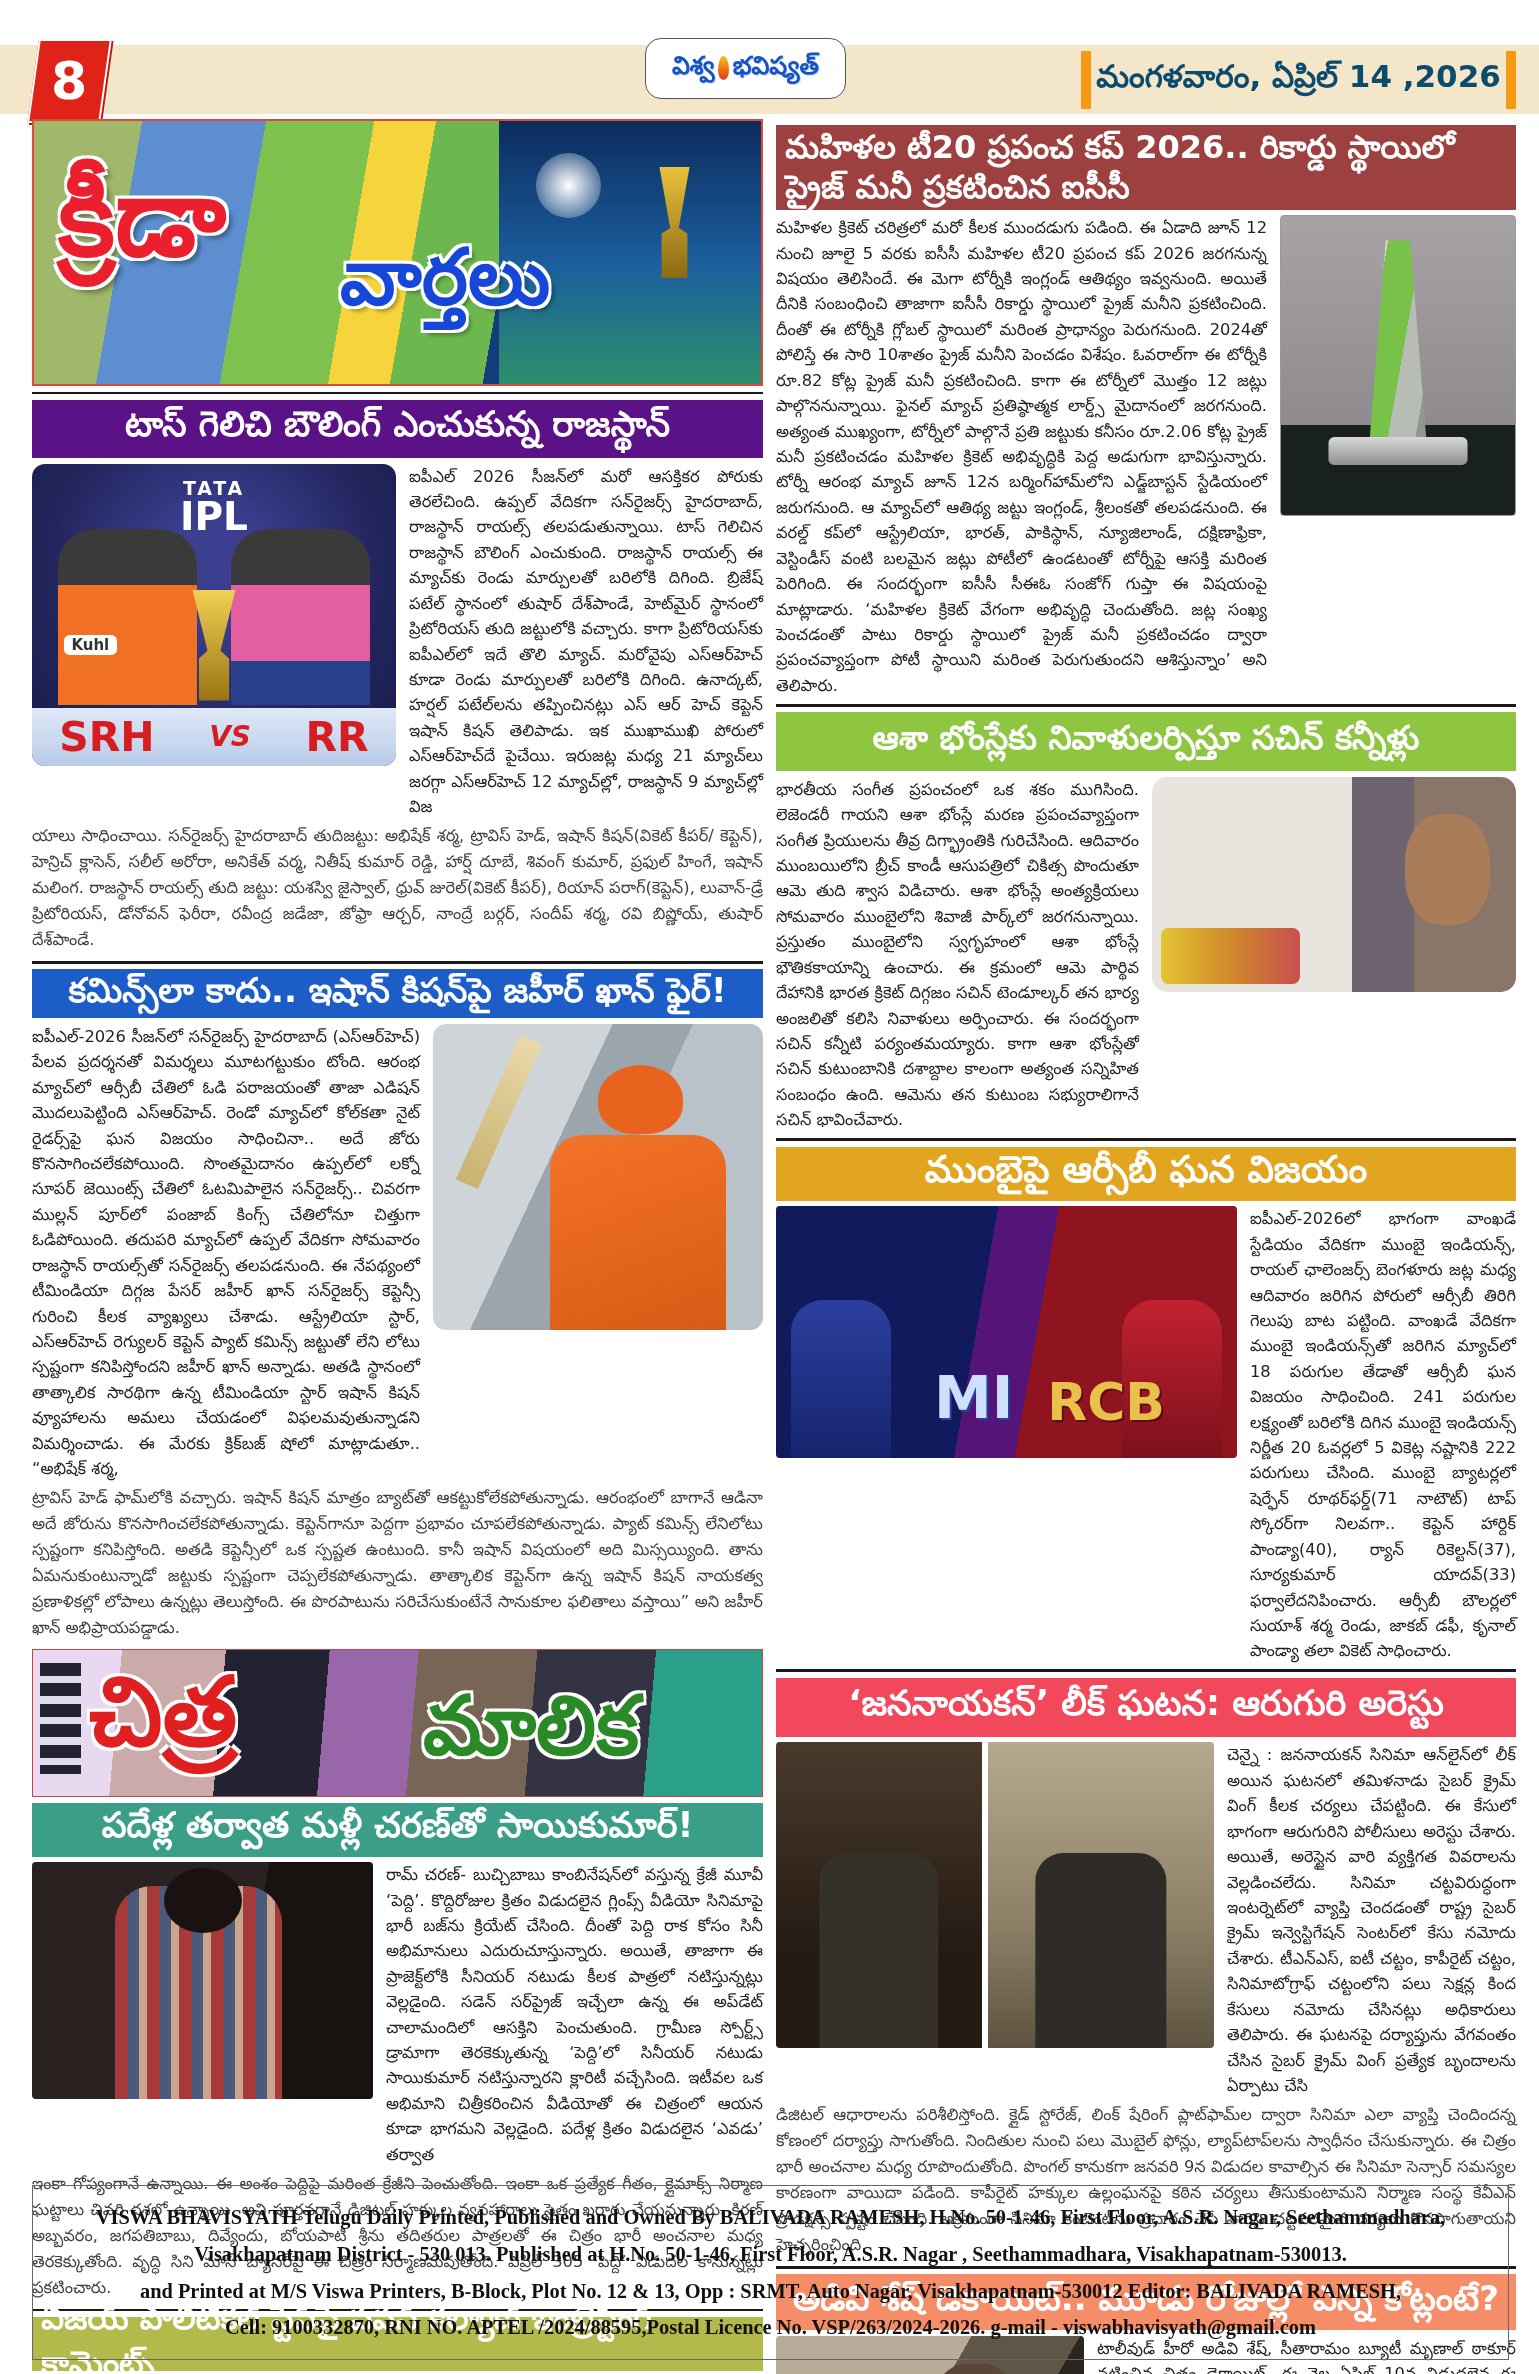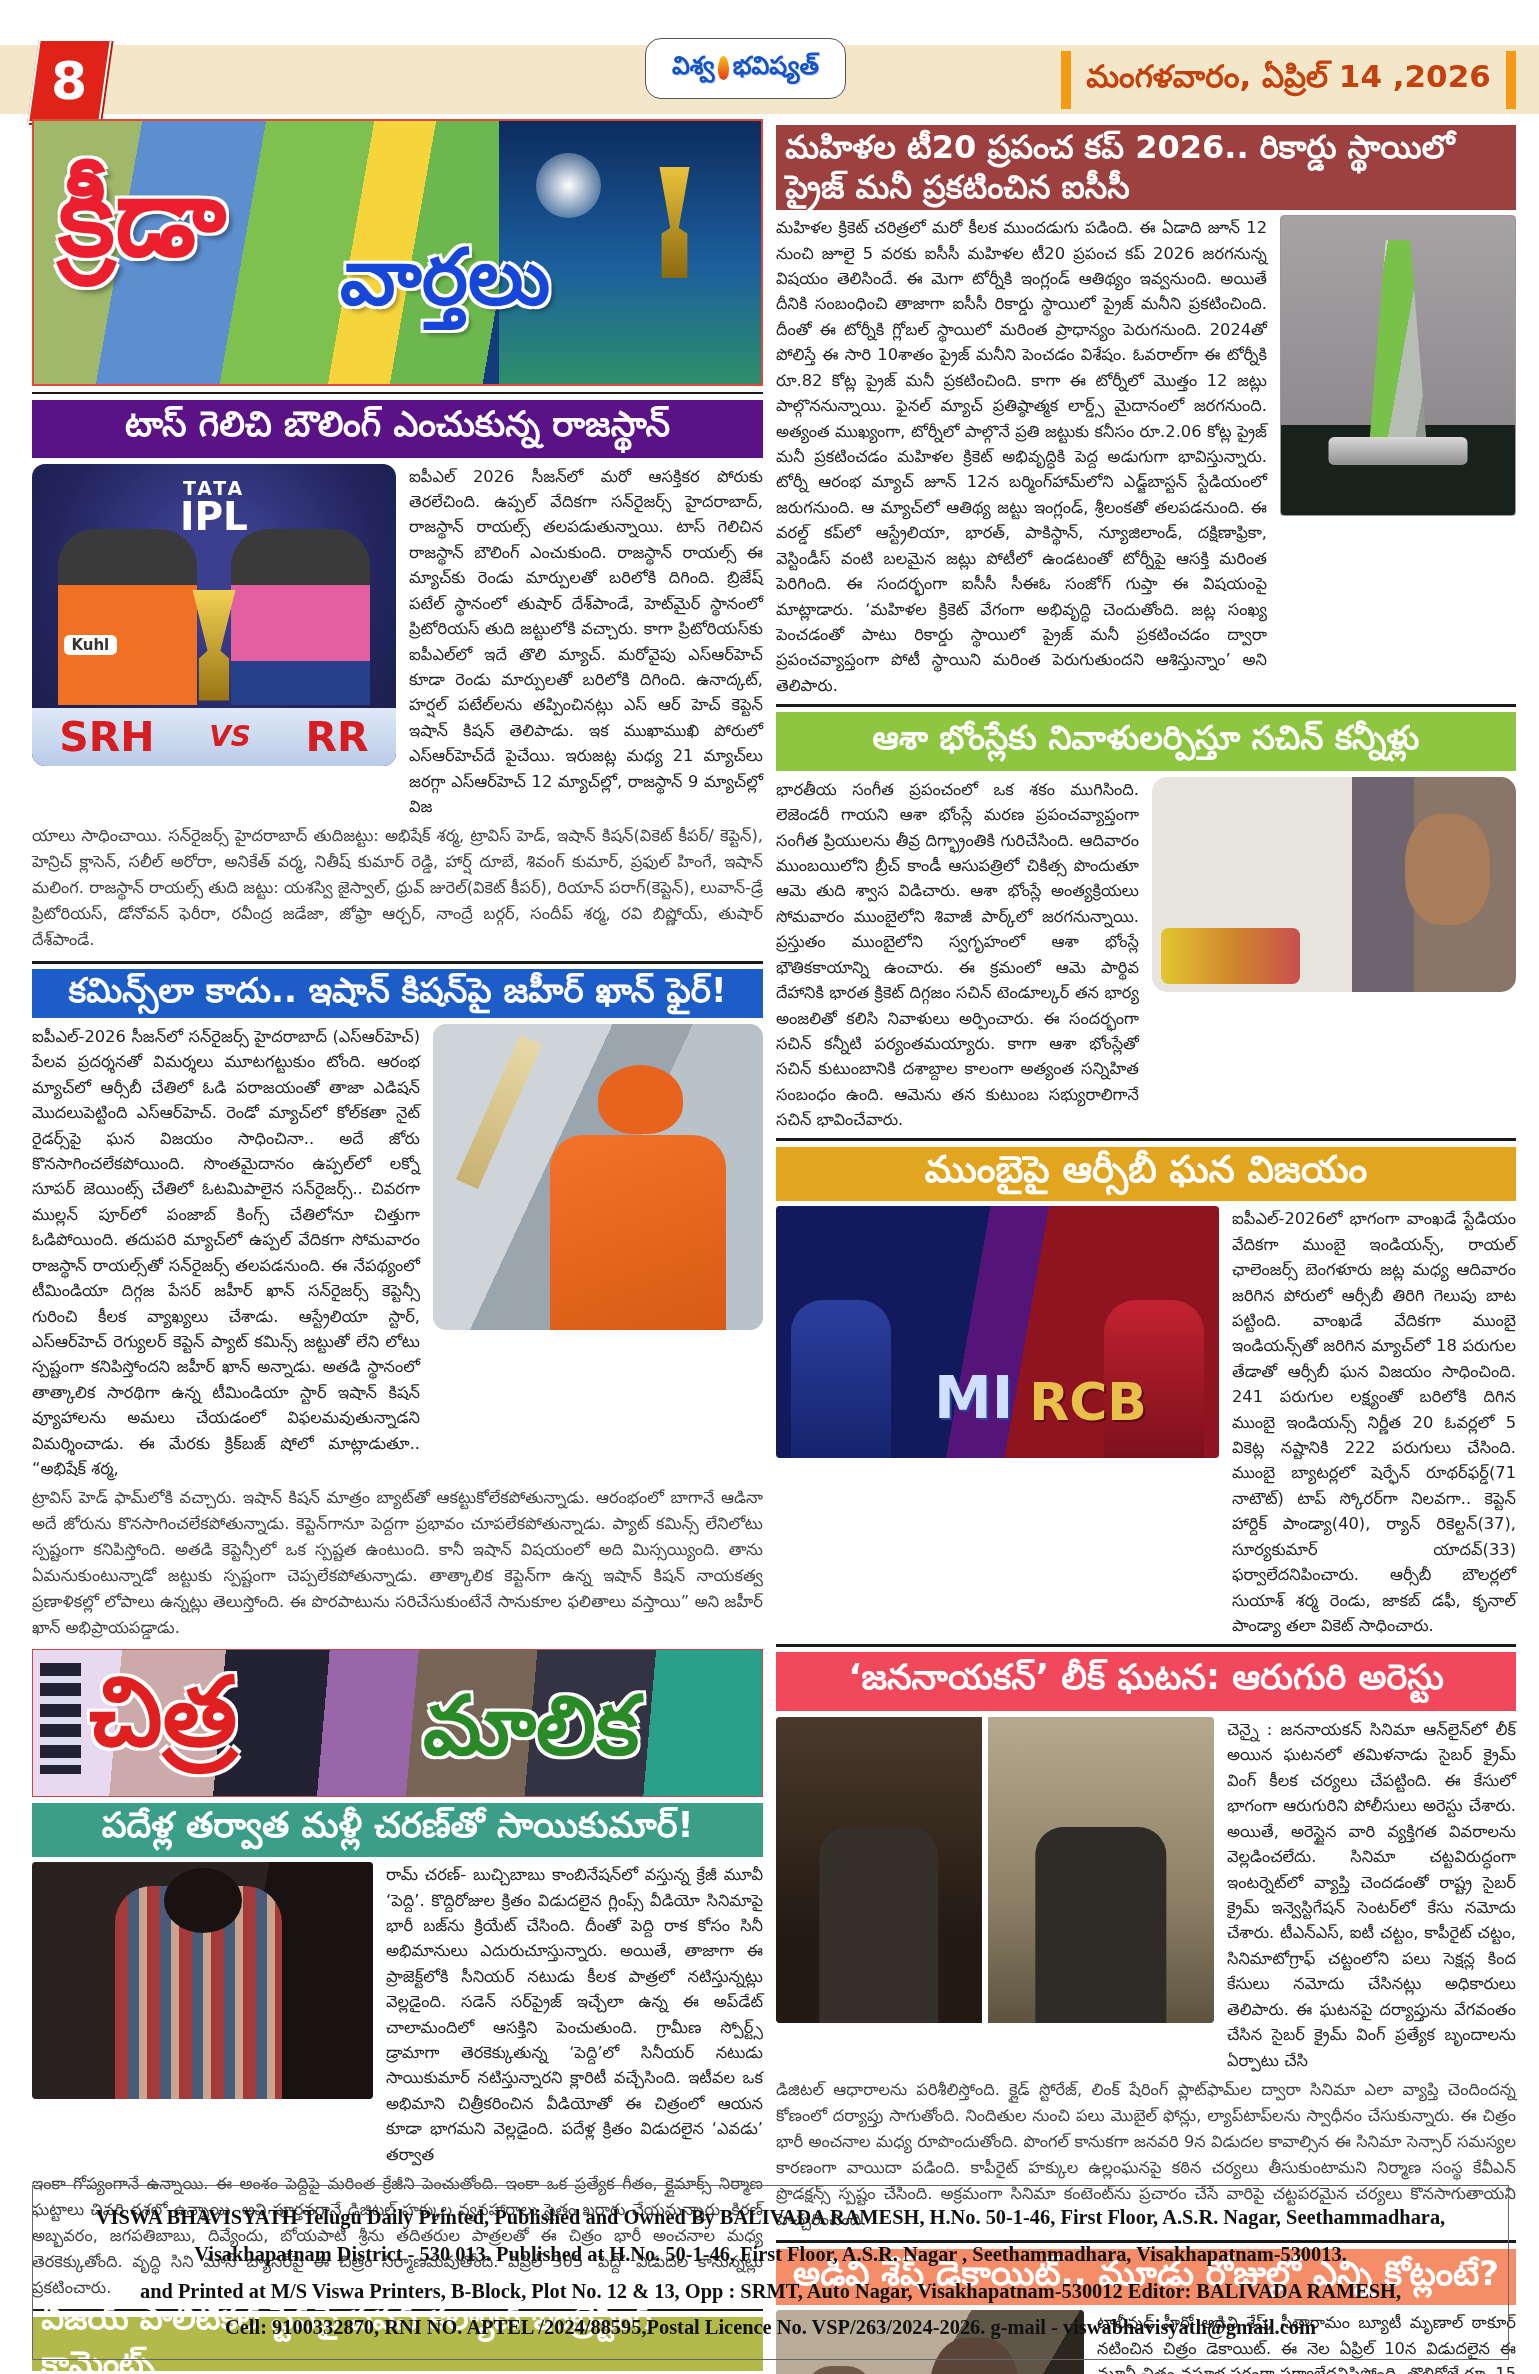--- a/index.html
+++ b/index.html
@@ -9,21 +9,21 @@
   .masthead{position:absolute;left:0;top:45px;width:1540px;height:69px;background:#f4e7c9;}
   .pageno-badge{position:absolute;left:33px;top:-5.6px;width:69px;height:80px;background:#e02318;
         transform:skewX(-8deg);border:2.8px solid #fff;box-shadow:1.9px 1.9px 0 #b51a10;display:flex;align-items:center;justify-content:center;}
   .pageno-badge span{transform:skewX(8deg);color:#fff;font-size:52px;font-weight:bold;}
   .logo-chip{position:absolute;left:645px;top:-7.4px;width:199px;height:59px;background:#fff;border:1.9px solid #555;
         border-radius:16px;display:flex;align-items:center;justify-content:center;gap:3.7px;}
   .logo-chip .t{color:#1653c4;font-weight:bold;font-size:25px;text-shadow:0.9px 0.9px 0 #c9d8f5;}
   .flame{width:11px;height:24px;background:linear-gradient(#f6c21a,#e23a12);border-radius:50% 50% 50% 50%/60% 60% 40% 40%;}
   .datebar{position:absolute;right:24px;top:5.6px;height:58px;display:flex;align-items:center;}
   .datebar .obar{width:10.2px;height:58px;background:#f59a12;}
-  .datebar .dtxt{margin:0 15px;color:#c2410c;font-weight:bold;font-size:31px;}
+  .datebar .dtxt{margin:0 5px;color:#0c4a6e;font-weight:bold;font-size:31px;}
   
   .cols{position:absolute;left:32px;top:119px;width:1484px;display:flex;gap:13px;}
   .colL{width:731px;}
   .colR{width:740px;}
   .rule{height:2.8px;background:#1a1a1a;margin:5.6px 0;}
   
   .banner{display:flex;align-items:center;justify-content:center;color:#fff;font-weight:bold;
           margin:5.6px 0;padding:3.7px 9.3px;box-sizing:border-box;}
   .b-purple{background:#5c1287;height:58px;font-size:35px;}
   .b-blue{background:#1d5dc8;height:49px;font-size:34px;}
@@ -72,21 +72,21 @@
   
   .wcup{width:234px;height:299px;background:linear-gradient(#a7a3a5,#8e8a8e 70%,#19211d 70% 100%);border:0.9px solid #999;}
   .wcup .cone{position:absolute;left:50%;top:24px;transform:translateX(-50%);width:102px;height:202px;
      background:linear-gradient(100deg,#cfd4cf 0 30%,#79c24a 30% 55%,#b7bdb4 55% 75%,#8f9a8d 75%);clip-path:polygon(38% 0,62% 0,78% 100%,22% 100%);}
   .wcup .base{position:absolute;left:50%;top:221px;transform:translateX(-50%);width:139px;height:28px;background:linear-gradient(#d8d8d8,#8f8f8f);border-radius:5.6px;}
   
   .sachin{width:364px;height:215px;background:linear-gradient(90deg,#e8e4de 0 55%,#6d6470 55% 72%,#8a7668 72%);border-radius:15px;}
   .sachin .fl{position:absolute;left:9.3px;bottom:7.4px;width:139px;height:56px;background:linear-gradient(90deg,#e3c532,#d0892b,#c84f4f);border-radius:7.4px;}
   .sachin .face{position:absolute;right:26px;top:37px;width:85px;height:111px;background:#a97c5a;border-radius:42%;}
   
-  .mircb{width:443px;height:252px;background:linear-gradient(100deg,#121a5e 0 44%,#541478 44% 56%,#8f1420 56%);}
+  .mircb{width:443px;height:252px;background:linear-gradient(100deg,#121a5e 0 44%,#541478 44% 56%,#8f1420 56%);padding-left:18px;}
   .mircb .mi{position:absolute;left:158px;bottom:26px;font-size:58px;font-weight:bold;color:#cfe0ff;text-shadow:1.9px 1.9px 0 #2a3fa0;}
   .mircb .rcb{position:absolute;right:72px;bottom:26px;font-size:52px;font-weight:bold;color:#e8c04a;text-shadow:1.9px 1.9px 0 #5e0a10;}
   .mircb .pl{position:absolute;width:100px;height:158px;border-radius:32px 32px 0 0;}
   
   .janan{width:438px;height:306px;display:flex;gap:5.6px;}
   .janan .po1{flex:1;background:linear-gradient(180deg,#4a3a2c,#241a12 70%);position:relative;}
   .janan .po2{flex:1.1;background:linear-gradient(180deg,#b5a98f,#8c7f66 60%,#5d5340);position:relative;}
   .janan .fig{position:absolute;left:50%;bottom:0;transform:translateX(-50%);width:58%;height:64%;background:#35302a;border-radius:28px 28px 0 0;}
   .janan .po2 .fig{background:#2f2c28;}
   

